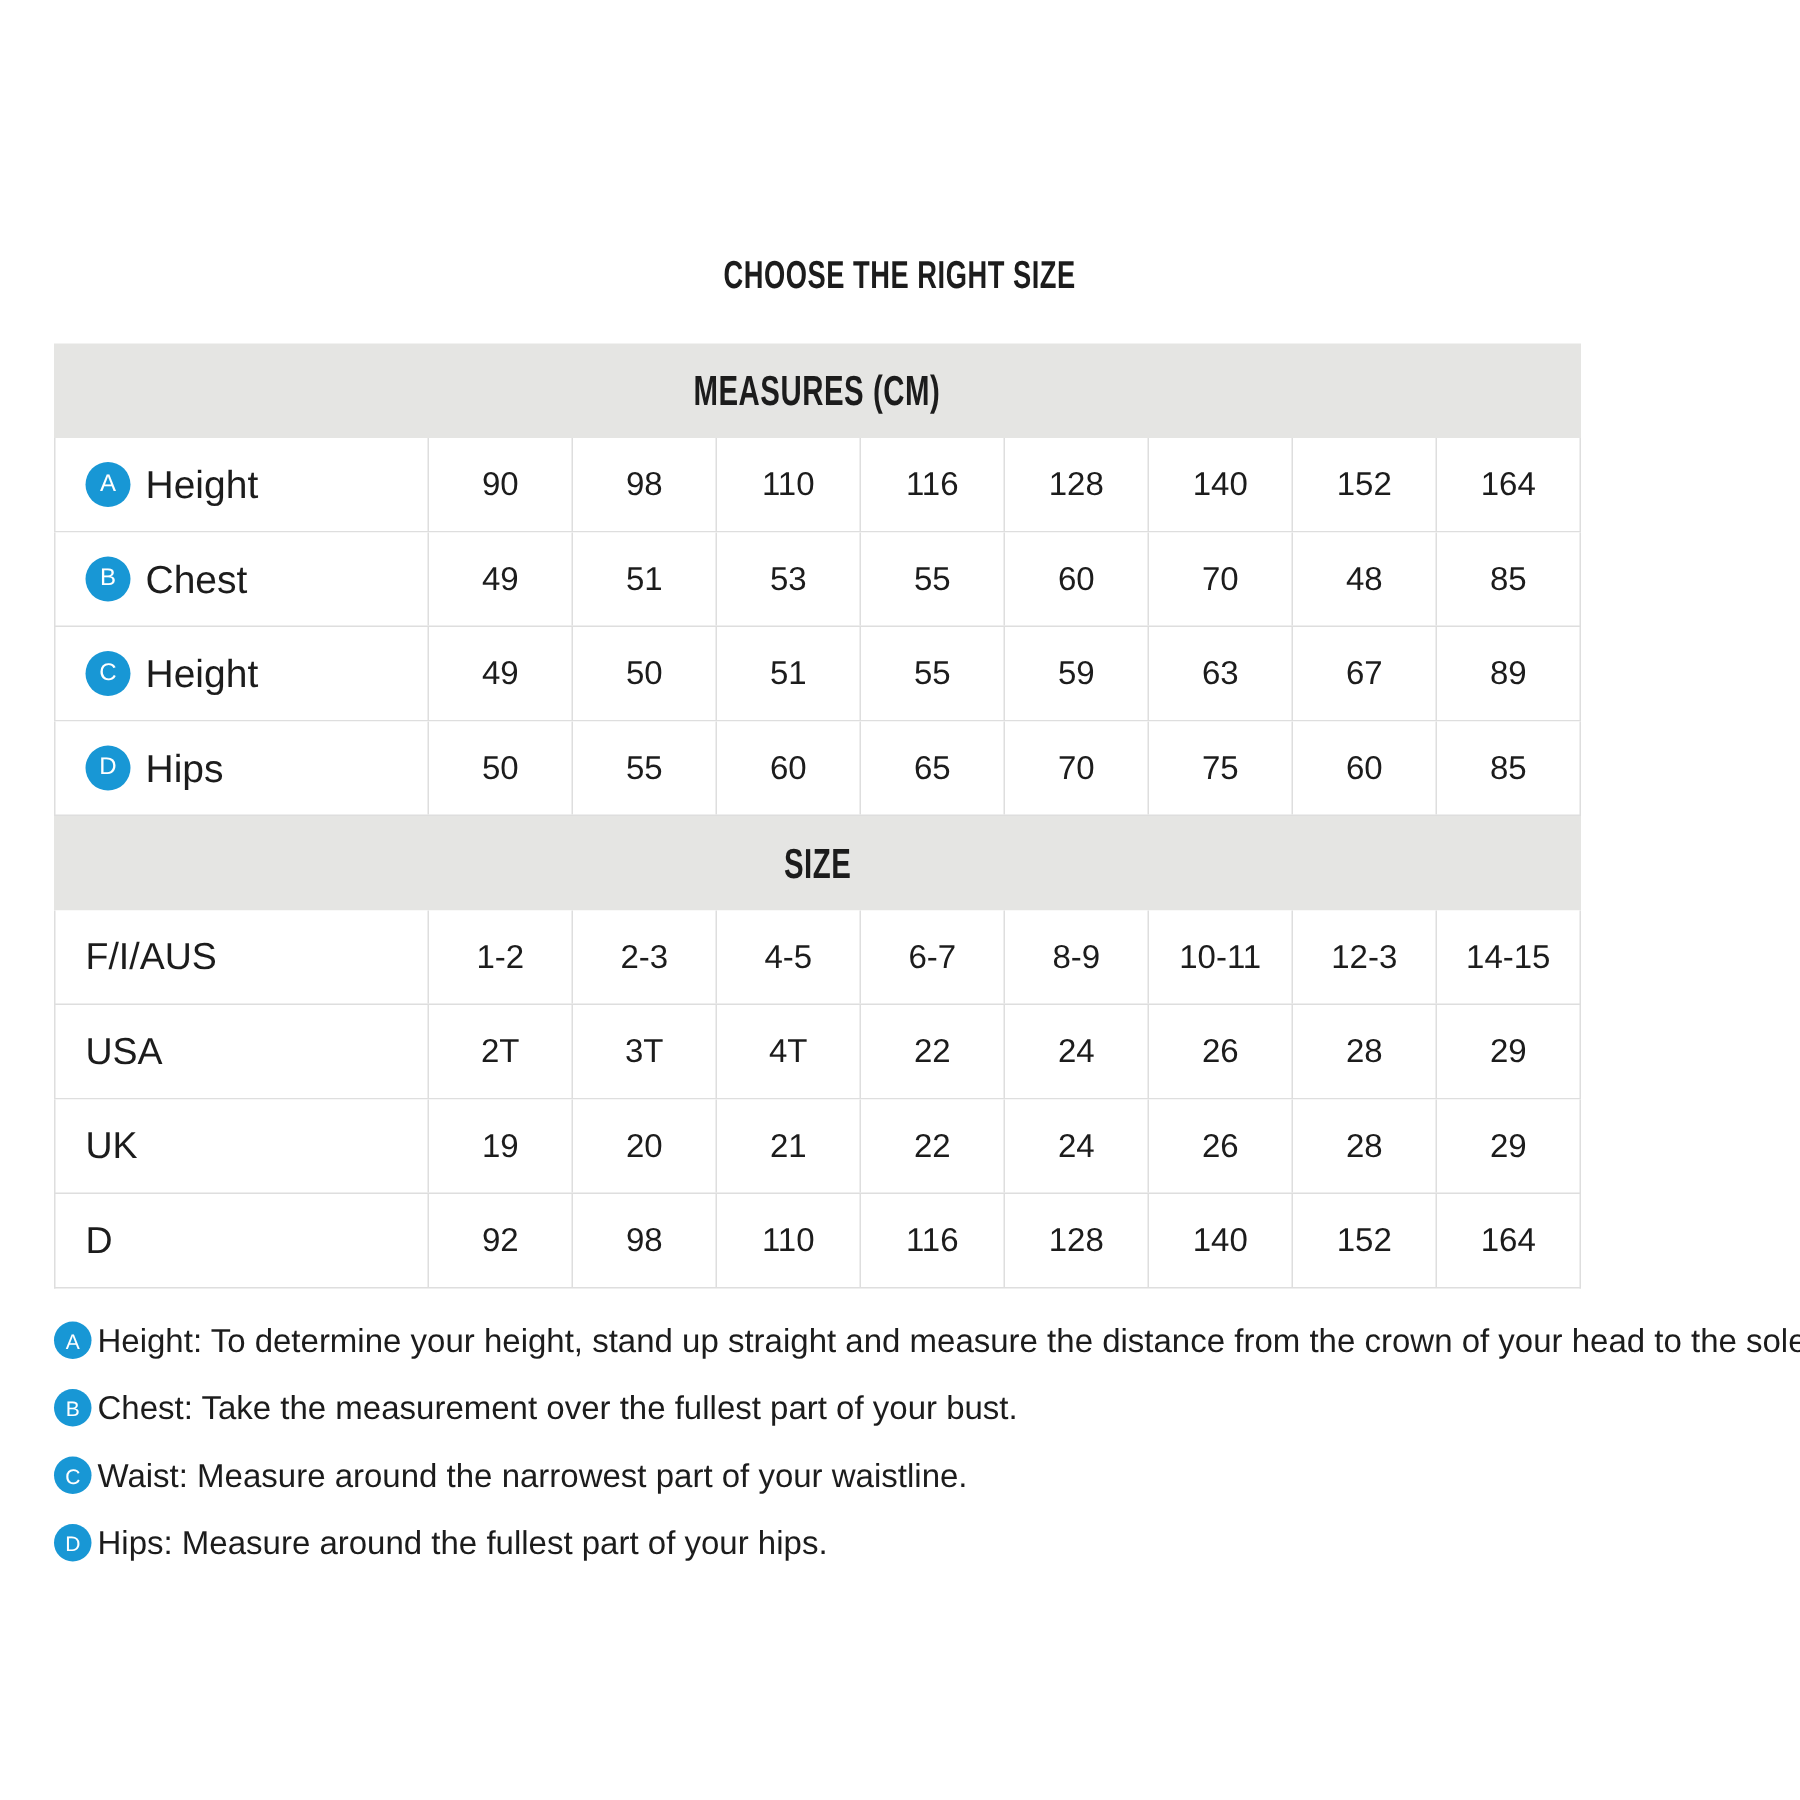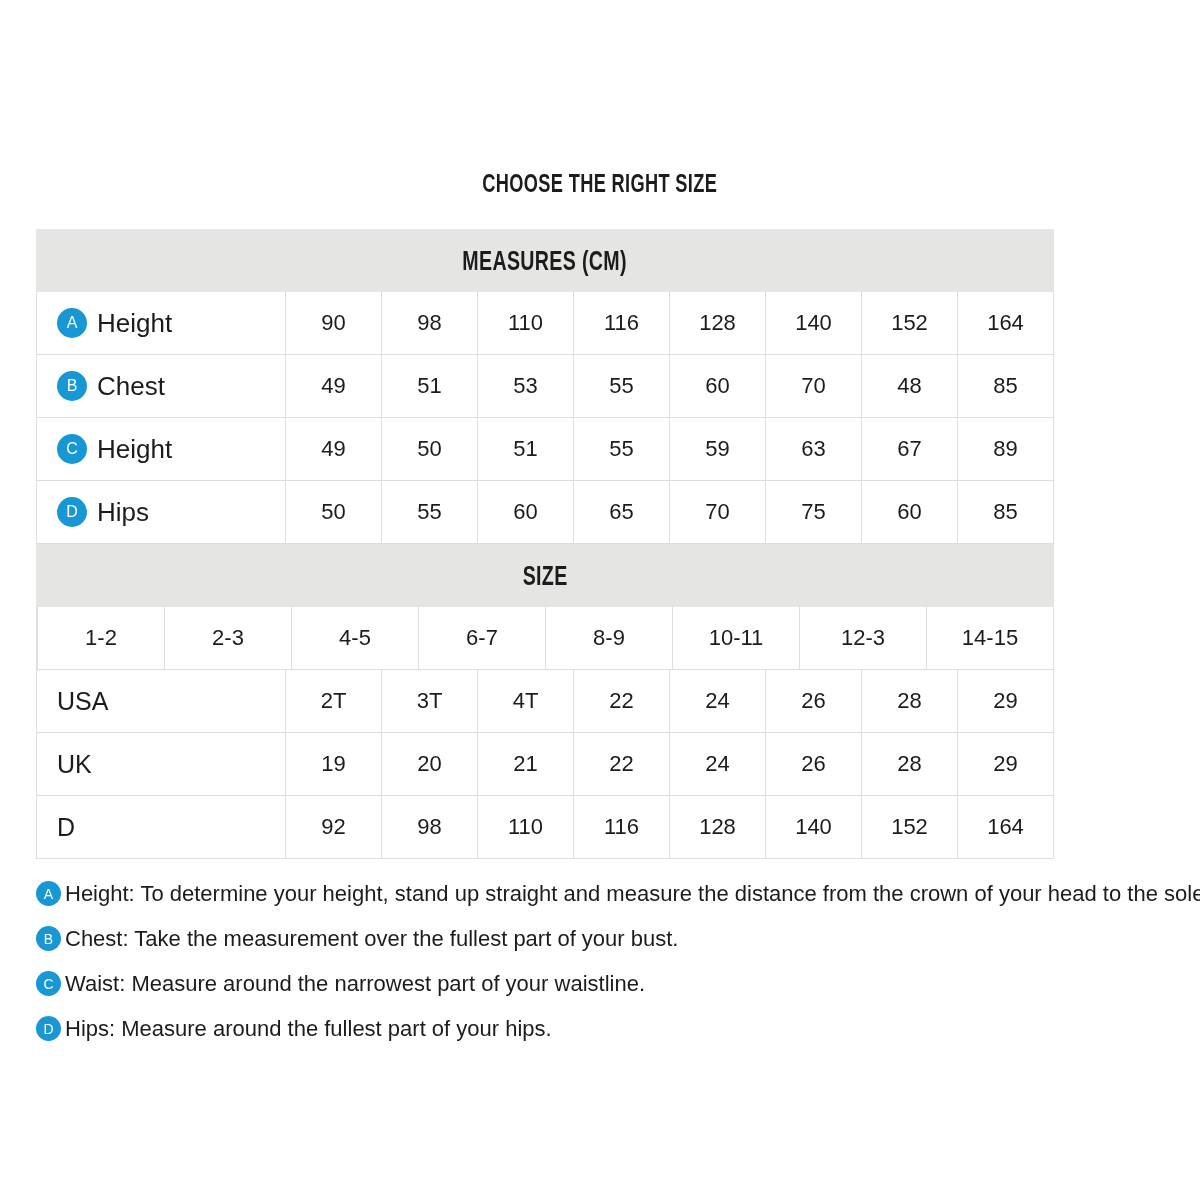--- a/index.html
+++ b/index.html
@@ -159,20 +159,21 @@
       <div class="cell">75</div>
       <div class="cell">60</div>
       <div class="cell">85</div>
     </div>
 
     <div class="band">
         <span class="cond">SIZE</span>
       </div>
 
     <div class="trow first">
+      <div class="cell-label size-label">F/I/AUS</div>
       <div class="cell">1-2</div>
       <div class="cell">2-3</div>
       <div class="cell">4-5</div>
       <div class="cell">6-7</div>
       <div class="cell">8-9</div>
       <div class="cell">10-11</div>
       <div class="cell">12-3</div>
       <div class="cell">14-15</div>
     </div>
 

